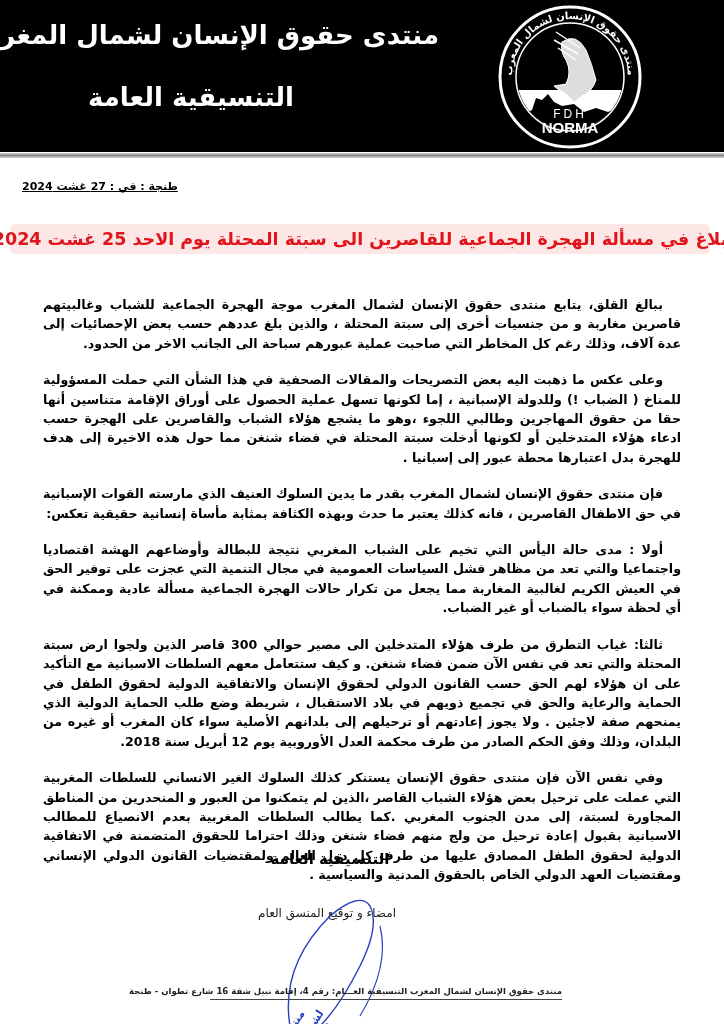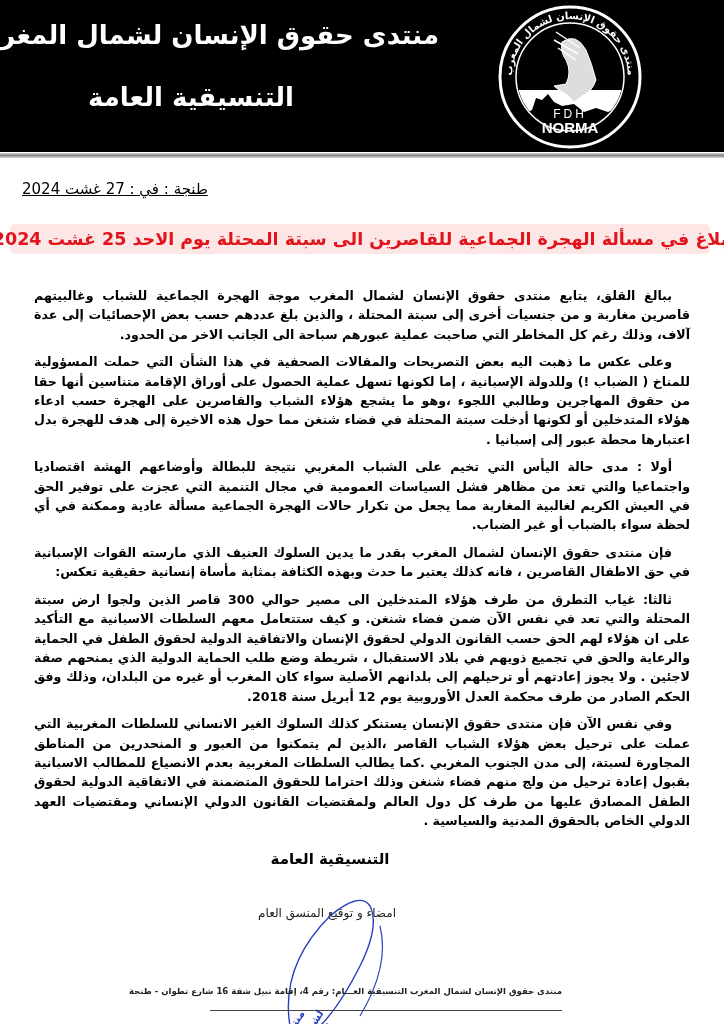--- a/index.html
+++ b/index.html
@@ -26,58 +26,58 @@
   }
   .logo {
     position: absolute; left: 496px; top: 2px; width: 148px; height: 150px;
   }
   .header-rule {
     position: absolute; left: 0; top: 153px; width: 724px; height: 5px;
     background: linear-gradient(#cfcfcf, #8c8c8c 50%, #d8d8d8);
   }
   .date-line {
     position: absolute; left: 22px; top: 180px;
-    font-weight: normal; font-size: 15px; direction: rtl;
+    font-weight: bold; font-size: 11px; direction: rtl;
     text-decoration: underline; white-space: nowrap;
   }
   .title-box {
     position: absolute; left: 10px; top: 224px; width: 700px; height: 30px;
     background: #fde6e6; border-radius: 5px;
     display: flex; align-items: center; justify-content: center;
   }
   .title-box span {
     color: #e0141b; font-weight: bold; font-size: 17.5px; direction: rtl;
     white-space: nowrap;
   }
   .body-text {
     position: absolute; left: 26px; top: 278px; width: 672px;
     direction: rtl; text-align: justify; text-align-last: right;
     font-weight: bold; font-size: 12.6px; line-height: 19.4px;
   }
-  .body-text p { margin: 8px; text-indent: 18px; }
+  .body-text p { margin: 17px; text-indent: 18px; }
   .signature-block {
     position: absolute; left: 180px; top: 850px; width: 240px; height: 130px;
   }
   .sig-title {
     position: absolute; right: 0; top: 0; width: 240px; text-align: center;
     direction: rtl; font-weight: bold; font-size: 15px; padding-left: 60px;
     box-sizing: border-box;
   }
   .sig-note {
     position: absolute; right: 24px; top: 56px; direction: rtl;
     font-size: 12px; white-space: nowrap; color: #222;
   }
   .stamp {
     position: absolute; left: 80px; top: 36px; width: 160px; height: 150px;
   }
   .footer {
     position: absolute; left: 210px; top: 986px; width: 352px;
     border-bottom: 1px solid #444; direction: rtl; text-align: right;
     font-size: 8.5px; font-weight: bold; color: #222; white-space: nowrap;
-    padding-bottom: 14px;
+    padding-bottom: 3px;
   }
 </style>
 </head>
 <body>
 
 <div class="header">
   <div class="header-title">منتدى حقوق الإنسان لشمال المغرب</div>
   <div class="header-sub">التنسيقية العامة</div>
 
   <svg class="logo" viewBox="0 0 148 150">
@@ -110,22 +110,22 @@
 
 <div class="date-line">طنجة : في : 27 غشت 2024</div>
 
 <div class="title-box">
   <span>بلاغ في مسألة الهجرة الجماعية للقاصرين الى سبتة المحتلة يوم الاحد 25 غشت 2024</span>
 </div>
 
 <div class="body-text">
   <p>ببالغ القلق، يتابع منتدى حقوق الإنسان لشمال المغرب موجة الهجرة الجماعية للشباب وغالبيتهم قاصرين مغاربة و من جنسيات أخرى إلى سبتة المحتلة ، والذين بلغ عددهم حسب بعض الإحصائيات إلى عدة آلاف، وذلك رغم كل المخاطر التي صاحبت عملية عبورهم سباحة الى الجانب الاخر من الحدود.</p>
   <p>وعلى عكس ما ذهبت اليه بعض التصريحات والمقالات الصحفية في هذا الشأن التي حملت المسؤولية للمناخ ( الضباب !) وللدولة الإسبانية ، إما لكونها تسهل عملية الحصول على أوراق الإقامة متناسين أنها حقا من حقوق المهاجرين وطالبي اللجوء ،وهو ما يشجع هؤلاء الشباب والقاصرين على الهجرة حسب ادعاء هؤلاء المتدخلين أو لكونها أدخلت سبتة المحتلة في فضاء شنغن مما حول هذه الاخيرة إلى هدف للهجرة بدل اعتبارها محطة عبور إلى إسبانيا .</p>
+  <p>فإن منتدى حقوق الإنسان لشمال المغرب بقدر ما يدين السلوك العنيف الذي مارسته القوات الإسبانية في حق الاطفال القاصرين ، فانه كذلك يعتبر ما حدث وبهذه الكثافة بمثابة مأساة إنسانية حقيقية تعكس:</p>
   <p>أولا : مدى حالة اليأس التي تخيم على الشباب المغربي نتيجة للبطالة وأوضاعهم الهشة اقتصاديا واجتماعيا والتي تعد من مظاهر فشل السياسات العمومية في مجال التنمية التي عجزت على توفير الحق في العيش الكريم لغالبية المغاربة مما يجعل من تكرار حالات الهجرة الجماعية مسألة عادية وممكنة في أي لحظة سواء بالضباب أو غير الضباب.</p>
-  <p>فإن منتدى حقوق الإنسان لشمال المغرب بقدر ما يدين السلوك العنيف الذي مارسته القوات الإسبانية في حق الاطفال القاصرين ، فانه كذلك يعتبر ما حدث وبهذه الكثافة بمثابة مأساة إنسانية حقيقية تعكس:</p>
   <p>ثالثا: غياب التطرق من طرف هؤلاء المتدخلين الى مصير حوالي 300 قاصر الذين ولجوا ارض سبتة المحتلة والتي تعد في نفس الآن ضمن فضاء شنغن. و كيف ستتعامل معهم السلطات الاسبانية مع التأكيد على ان هؤلاء لهم الحق حسب القانون الدولي لحقوق الإنسان والاتفاقية الدولية لحقوق الطفل في الحماية والرعاية والحق في تجميع ذويهم في بلاد الاستقبال ، شريطة وضع طلب الحماية الدولية الذي يمنحهم صفة لاجئين . ولا يجوز إعادتهم أو ترحيلهم إلى بلدانهم الأصلية سواء كان المغرب أو غيره من البلدان، وذلك وفق الحكم الصادر من طرف محكمة العدل الأوروبية يوم 12 أبريل سنة 2018.</p>
   <p>وفي نفس الآن فإن منتدى حقوق الإنسان يستنكر كذلك السلوك الغير الانساني للسلطات المغربية التي عملت على ترحيل بعض هؤلاء الشباب القاصر ،الذين لم يتمكنوا من العبور و المنحدرين من المناطق المجاورة لسبتة، إلى مدن الجنوب المغربي .كما يطالب السلطات المغربية بعدم الانصياع للمطالب الاسبانية بقبول إعادة ترحيل من ولج منهم فضاء شنغن وذلك احتراما للحقوق المتضمنة في الاتفاقية الدولية لحقوق الطفل المصادق عليها من طرف كل دول العالم ولمقتضيات القانون الدولي الإنساني ومقتضيات العهد الدولي الخاص بالحقوق المدنية والسياسية .</p>
 </div>
 
 <div class="signature-block">
   <div class="sig-title">التنسيقية العامة</div>
   <div class="sig-note">امضاء و توقيع المنسق العام</div>
   <svg class="stamp" viewBox="0 0 160 150">
     <path d="M30 140 Q20 80 70 30 Q100 5 110 20 Q120 40 100 80 Q80 120 60 140" fill="none" stroke="#2a3fbf" stroke-width="1.4"></path>
     <path d="M120 40 Q130 80 100 130" fill="none" stroke="#2a3fbf" stroke-width="1.2"></path>

